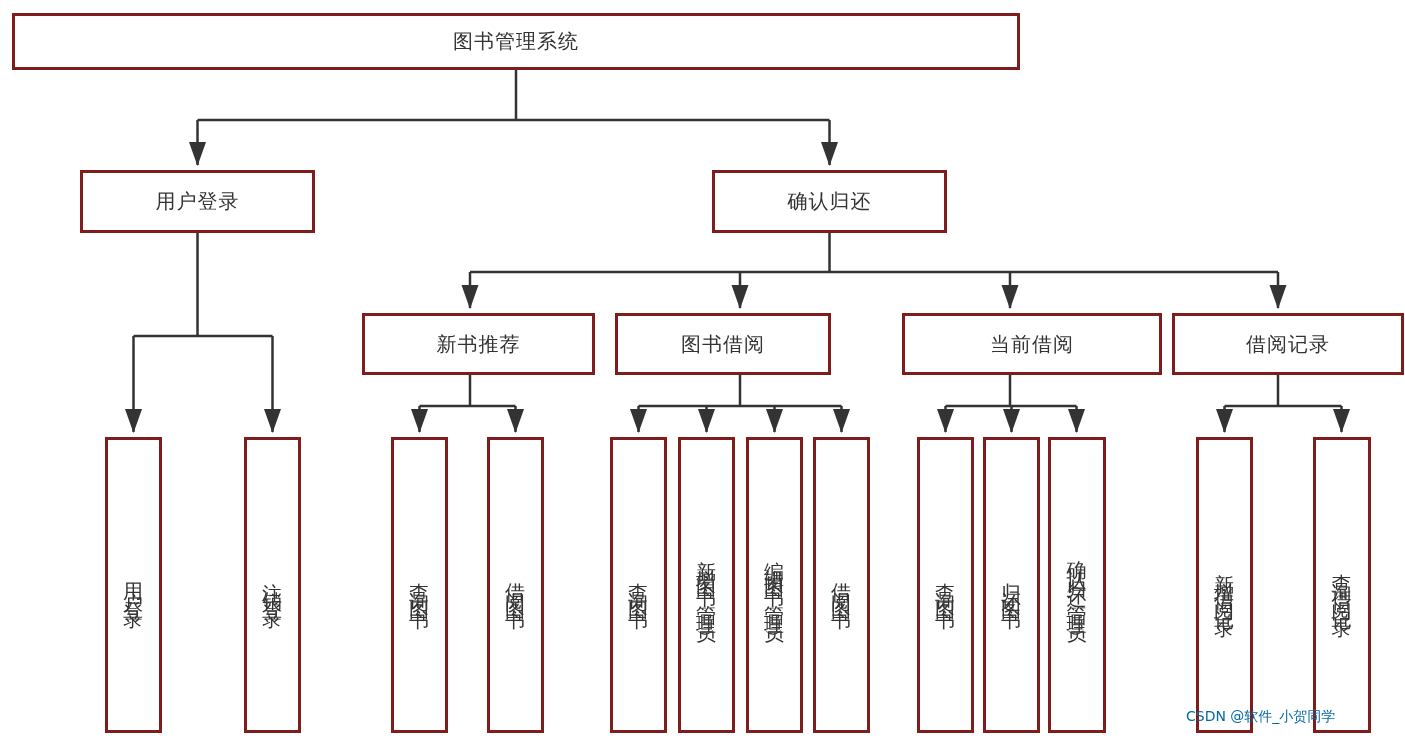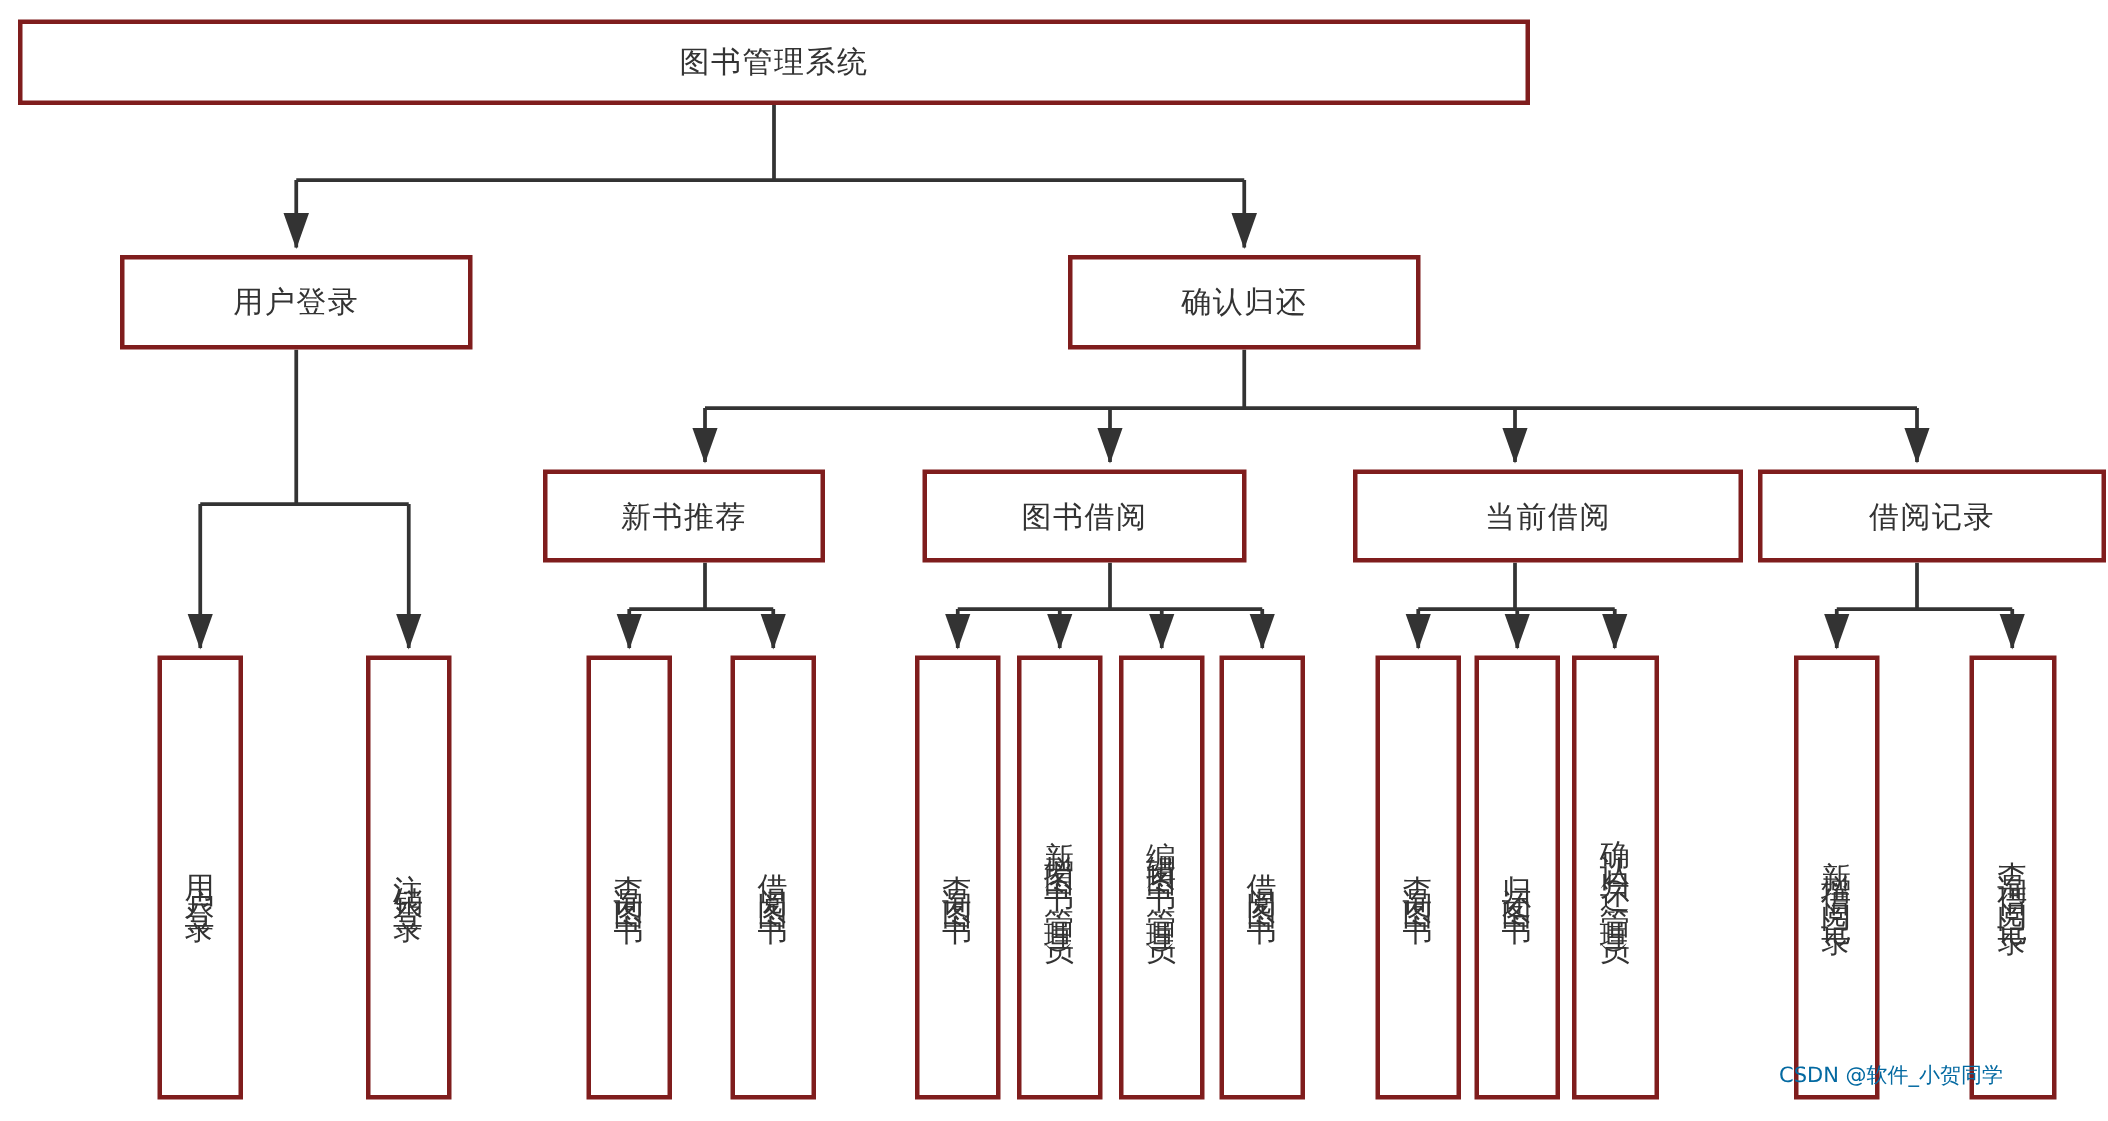--- a/index.html
+++ b/index.html
@@ -114,21 +114,21 @@
     <span class="hlabel">图书管理系统</span>
   </div>
 
   <div class="node" style="left:80px; top:170px; width:235px; height:63px">
     <span class="hlabel">用户登录</span>
   </div>
   <div class="node" style="left:712px; top:170px; width:235px; height:63px">
     <span class="hlabel">确认归还</span>
   </div>
 
-  <div class="node" style="left:362px; top:313px; width:188px; height:62px">
+  <div class="node" style="left:362px; top:313px; width:233px; height:62px">
     <span class="hlabel">新书推荐</span>
   </div>
   <div class="node" style="left:615px; top:313px; width:216px; height:62px">
     <span class="hlabel">图书借阅</span>
   </div>
   <div class="node" style="left:902px; top:313px; width:260px; height:62px">
     <span class="hlabel">当前借阅</span>
   </div>
   <div class="node" style="left:1172px; top:313px; width:232px; height:62px">
     <span class="hlabel">借阅记录</span>

